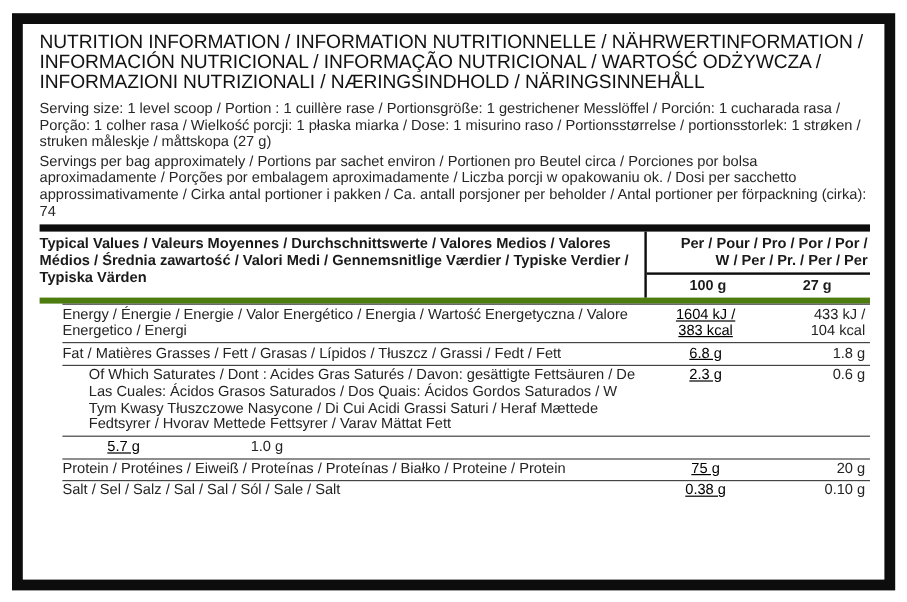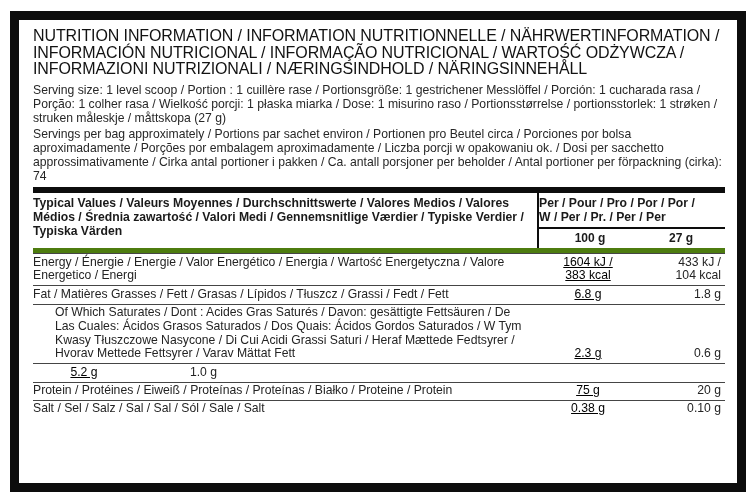--- a/index.html
+++ b/index.html
@@ -52,35 +52,37 @@
     width: 188px;
     border-left: 2px solid #0d0d0d;
     display: flex;
     flex-direction: column;
     justify-content: space-between;
   }
   .per-label {
     font-size: 12.2px;
     font-weight: bold;
     line-height: 14.2px;
+    text-align: right;
     white-space: pre-line;
-    padding: 3px 2px 3px 0;
+    padding: 3px 2px 3px 12px;
     border-bottom: 2px solid #0d0d0d;
     color: #1a1a1a;
   }
   .units-row { display: flex; font-weight: bold; font-size: 12px; padding: 2px 0 3px 0; }
   .unit-1 { width: 102px; text-align: center; }
   .unit-2 { flex: 1; text-align: center; padding-right: 4px; }
   .trow {
     display: flex;
-    align-items: flex-end;
+    align-items: flex-start;
     font-size: 12.2px;
     line-height: 13.8px;
     padding: 1.5px 0 2px 0;
     border-top: 1.5px solid #454545;
+    margin-left: 19px;
   }
   .trow:first-of-type { border-top: none; }
   .trow .lbl { flex: 1; padding-right: 6px; color: #242424; }
   .trow.indent .lbl { padding-left: 22px; }
   .trow .v1 { width: 102px; text-align: center; white-space: pre-line; color: #000000; text-decoration: underline; }
   .trow .v2 { width: 86px; text-align: right; padding-right: 4px; white-space: pre-line; color: #242424; }
 </style>
 </head>
 <body>
 
@@ -120,21 +122,21 @@
     </div>
 
     <div class="trow indent">
       <div class="lbl">Of Which Saturates / Dont : Acides Gras Saturés / Davon: gesättigte Fettsäuren / De Las Cuales: Ácidos Grasos Saturados / Dos Quais: Ácidos Gordos Saturados / W Tym Kwasy Tłuszczowe Nasycone / Di Cui Acidi Grassi Saturi / Heraf Mættede Fedtsyrer / Hvorav Mettede Fettsyrer / Varav Mättat Fett</div>
       <div class="v1">2.3 g</div>
       <div class="v2">0.6 g</div>
     </div>
 
 
     <div class="trow indent">
-      <div class="v1">5.2 g</div>
+      <div class="v1">5.7 g</div>
       <div class="v2">1.0 g</div>
     </div>
 
     <div class="trow">
       <div class="lbl">Protein / Protéines / Eiweiß / Proteínas / Proteínas / Białko / Proteine / Protein</div>
       <div class="v1">75 g</div>
       <div class="v2">20 g</div>
     </div>
 
     <div class="trow">

